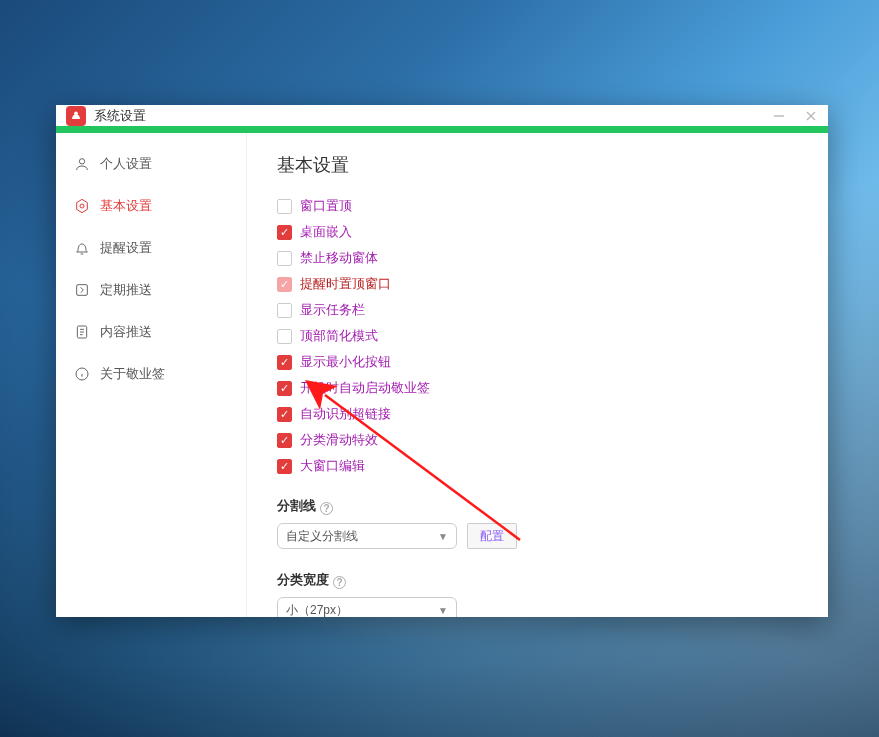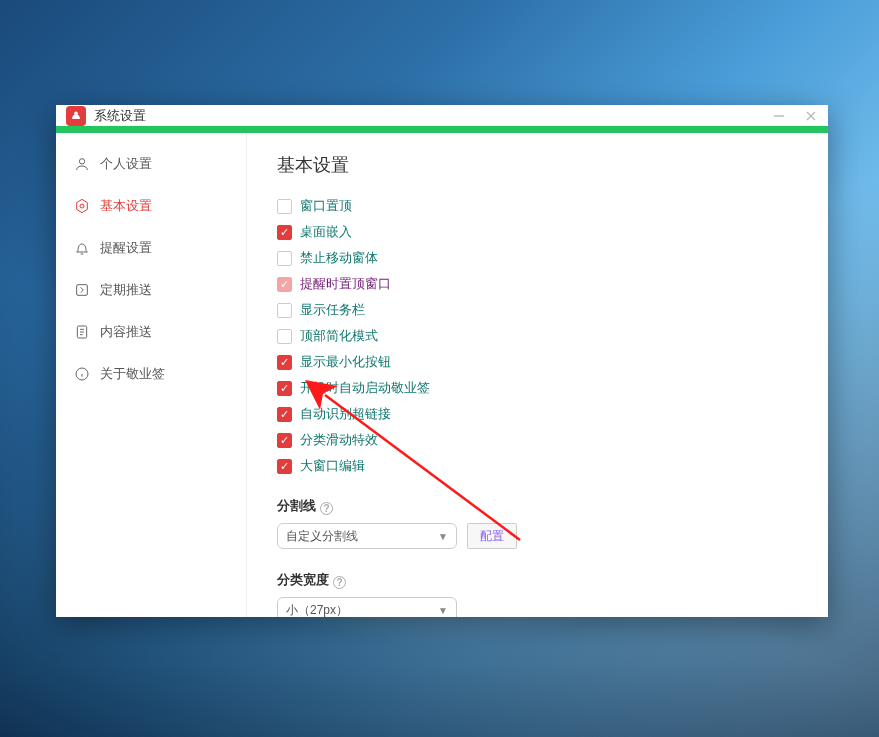--- a/index.html
+++ b/index.html
@@ -75,23 +75,23 @@
     overflow-y: auto;
     position: relative;
   }
   .content h2 { font-size: 18px; font-weight: normal; color: #333; margin-bottom: 20px; }
   .check-row {
     display: flex;
     align-items: center;
     gap: 8px;
     margin-bottom: 8px;
     font-size: 13px;
-    color: #0f766e;
-  }
-  .check-row.disabled { color: #701a75; }
+    color: #a21caf;
+  }
+  .check-row.disabled { color: #b91c1c; }
   .cb {
     width: 15px; height: 15px;
     border: 1px solid #ccc;
     border-radius: 2px;
     display:flex; align-items:center; justify-content:center;
     cursor:pointer;
     flex-shrink:0;
   }
   .cb.checked { background:#e23c3c; border-color:#e23c3c; }
   .cb.checked.disabled { background:#f5a5a5; border-color:#f5a5a5; }

